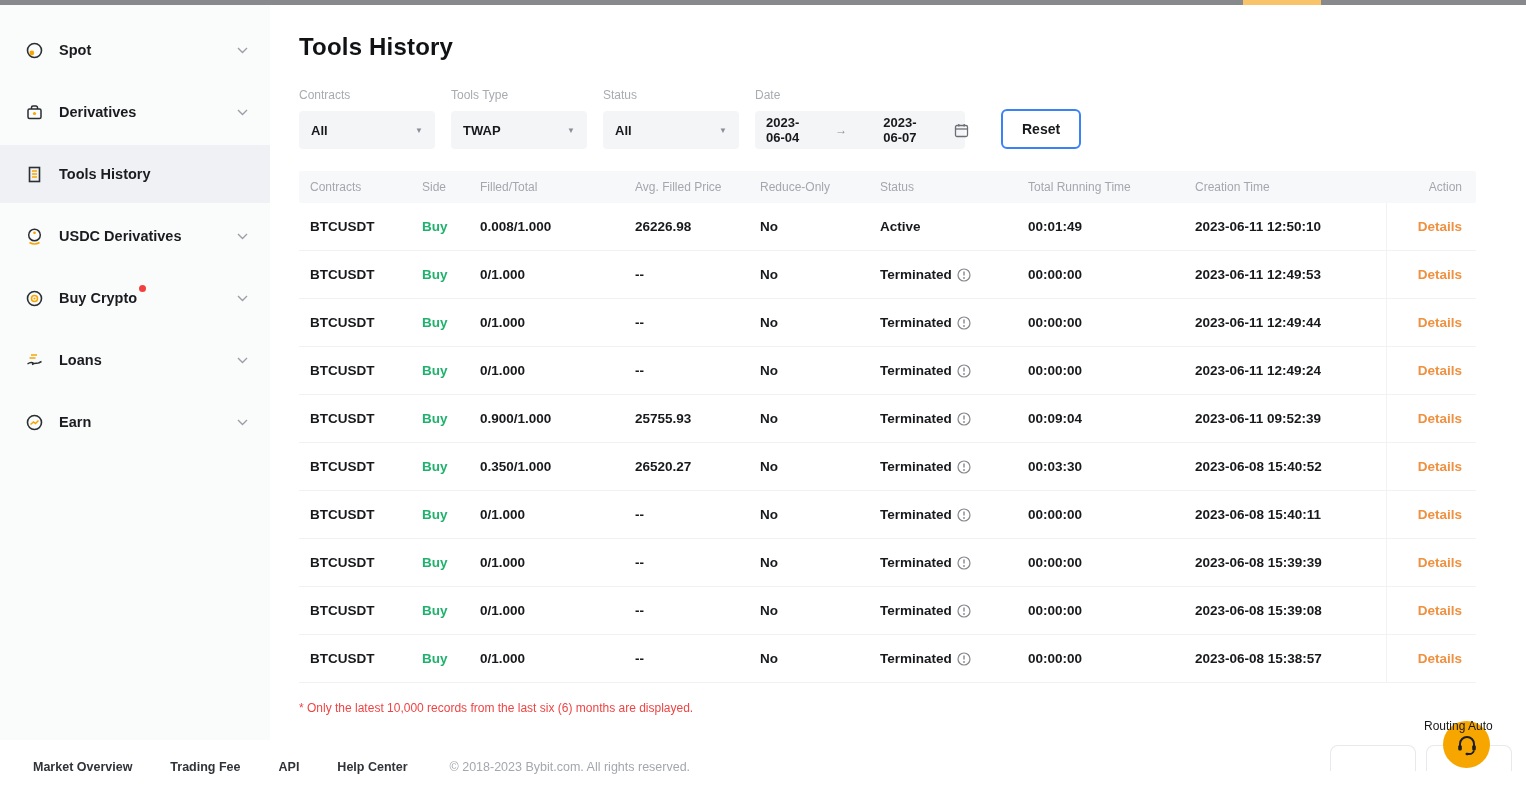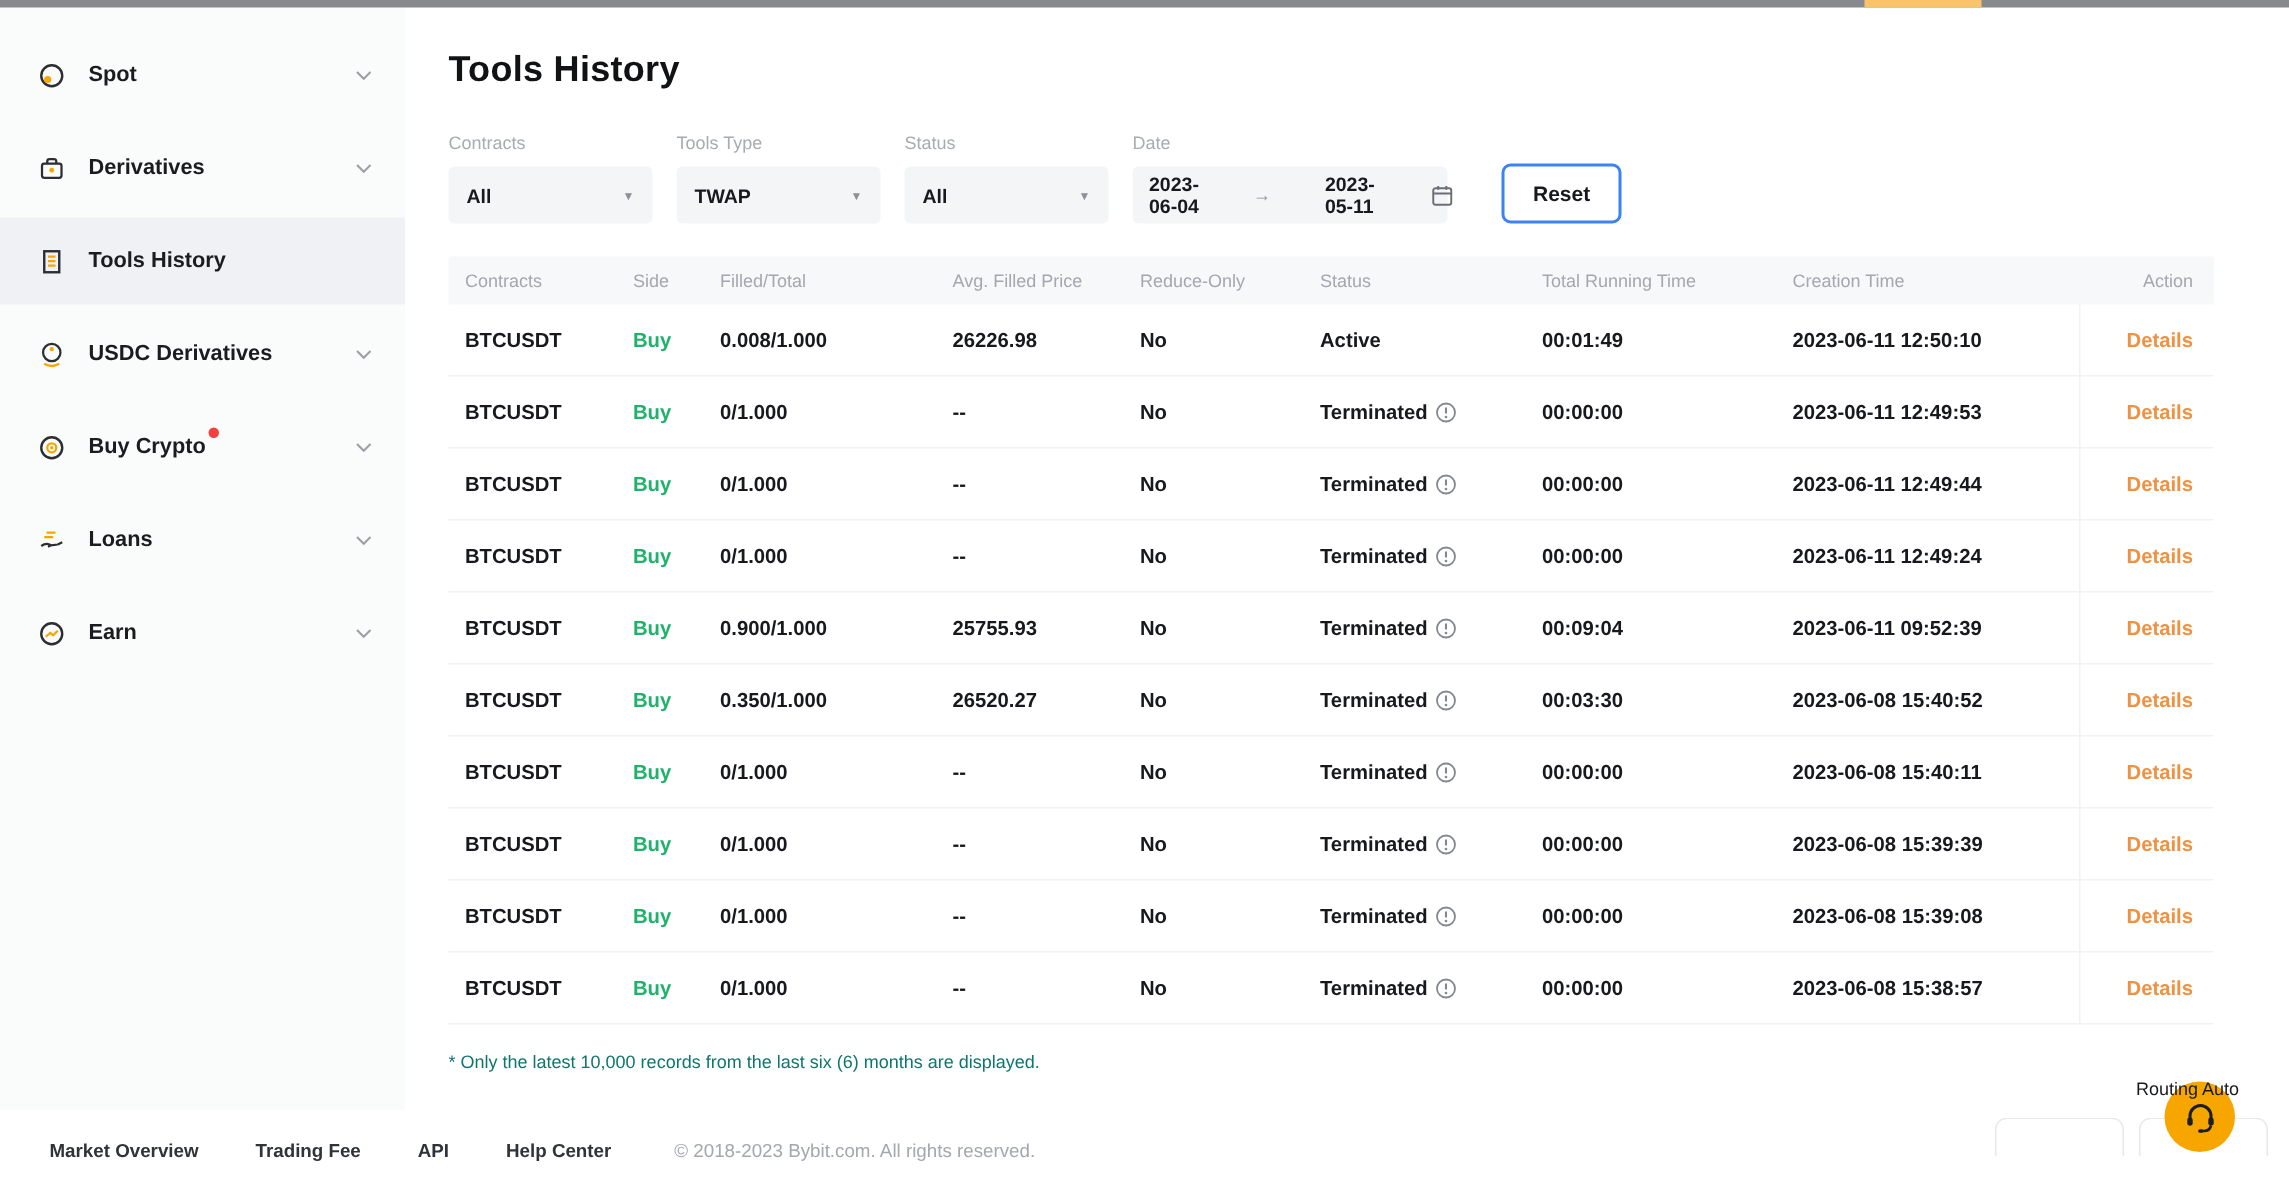--- a/index.html
+++ b/index.html
@@ -89,21 +89,21 @@
     font-size: 12px; color: #a4a7ad; padding-left: 11px;
   }
   .thead .th.action, .tbody .td.action { text-align: right; padding-right: 14px; }
   .tbody .trow { height: 48px; border-bottom: 1px solid #f1f2f4; }
   .td { font-size: 13.5px; font-weight: 700; color: #17191c; padding-left: 11px; }
   .td.side { color: #20b26c; }
   .td.status { display: flex; align-items: center; gap: 5px; }
   .td.action { height: 100%; display: flex; align-items: center; justify-content: flex-end; border-left: 1px solid #f1f2f4; }
   .details-link { color: #ef9140; font-size: 13.5px; font-weight: 700; text-decoration: none; cursor: pointer; }
 
-  .footnote { margin-top: 18px; font-size: 12px; color: #0f766e; }
+  .footnote { margin-top: 18px; font-size: 12px; color: #ef4444; }
 
   
   .footer {
     position: absolute; bottom: 0; left: 0; width: 100%;
     height: 54px; background: #ffffff;
     display: flex; align-items: center; padding-left: 33px;
   }
   .footer .f-link { font-size: 12.5px; font-weight: 600; color: #303338; margin-right: 38px; cursor: pointer; }
   .footer .f-copy { font-size: 12.5px; color: #a4a7ad; margin-left: 4px; }
 
@@ -267,21 +267,21 @@
         <div class="select-box">
           <span class="val">All</span>
           <span class="caret">▼</span>
         </div>
       </div>
       <div class="filter-group">
         <div class="filter-label">Date</div>
         <div class="date-box">
           <span class="d">2023-06-04</span>
           <span class="arrow">→</span>
-          <span class="d">2023-05-11</span>
+          <span class="d">2023-06-07</span>
           <span style="display:flex;margin-left:7px;">
             <svg width="15" height="15" viewBox="0 0 15 15">
                 <rect x="1.5" y="2.5" width="12" height="11" rx="1.5" fill="none" stroke="#6b6f75" stroke-width="1.3"></rect>
                 <line x1="1.5" y1="6" x2="13.5" y2="6" stroke="#6b6f75" stroke-width="1.3"></line>
                 <line x1="4.8" y1="1" x2="4.8" y2="3.5" stroke="#6b6f75" stroke-width="1.3"></line>
                 <line x1="10.2" y1="1" x2="10.2" y2="3.5" stroke="#6b6f75" stroke-width="1.3"></line>
               </svg>
           </span>
         </div>
       </div>

